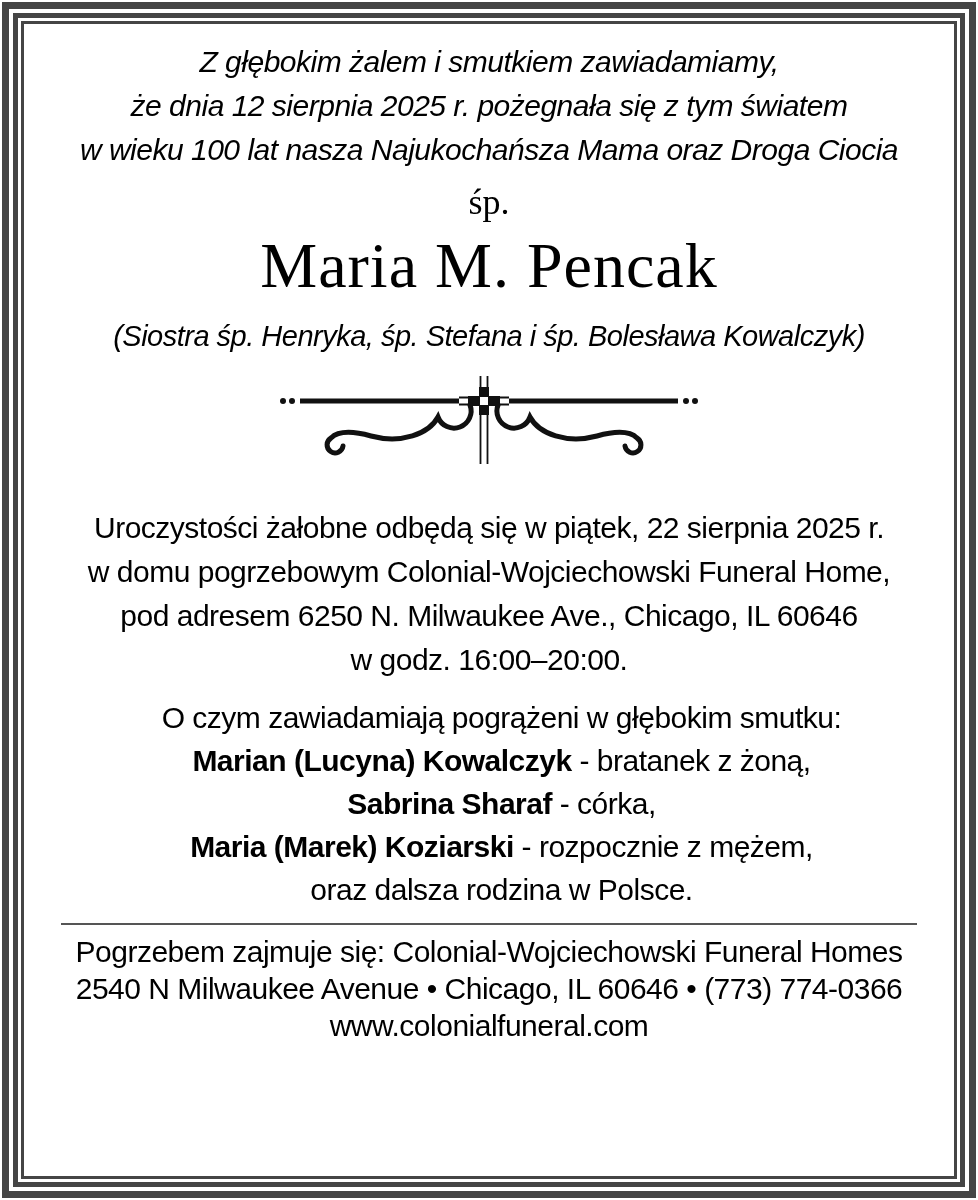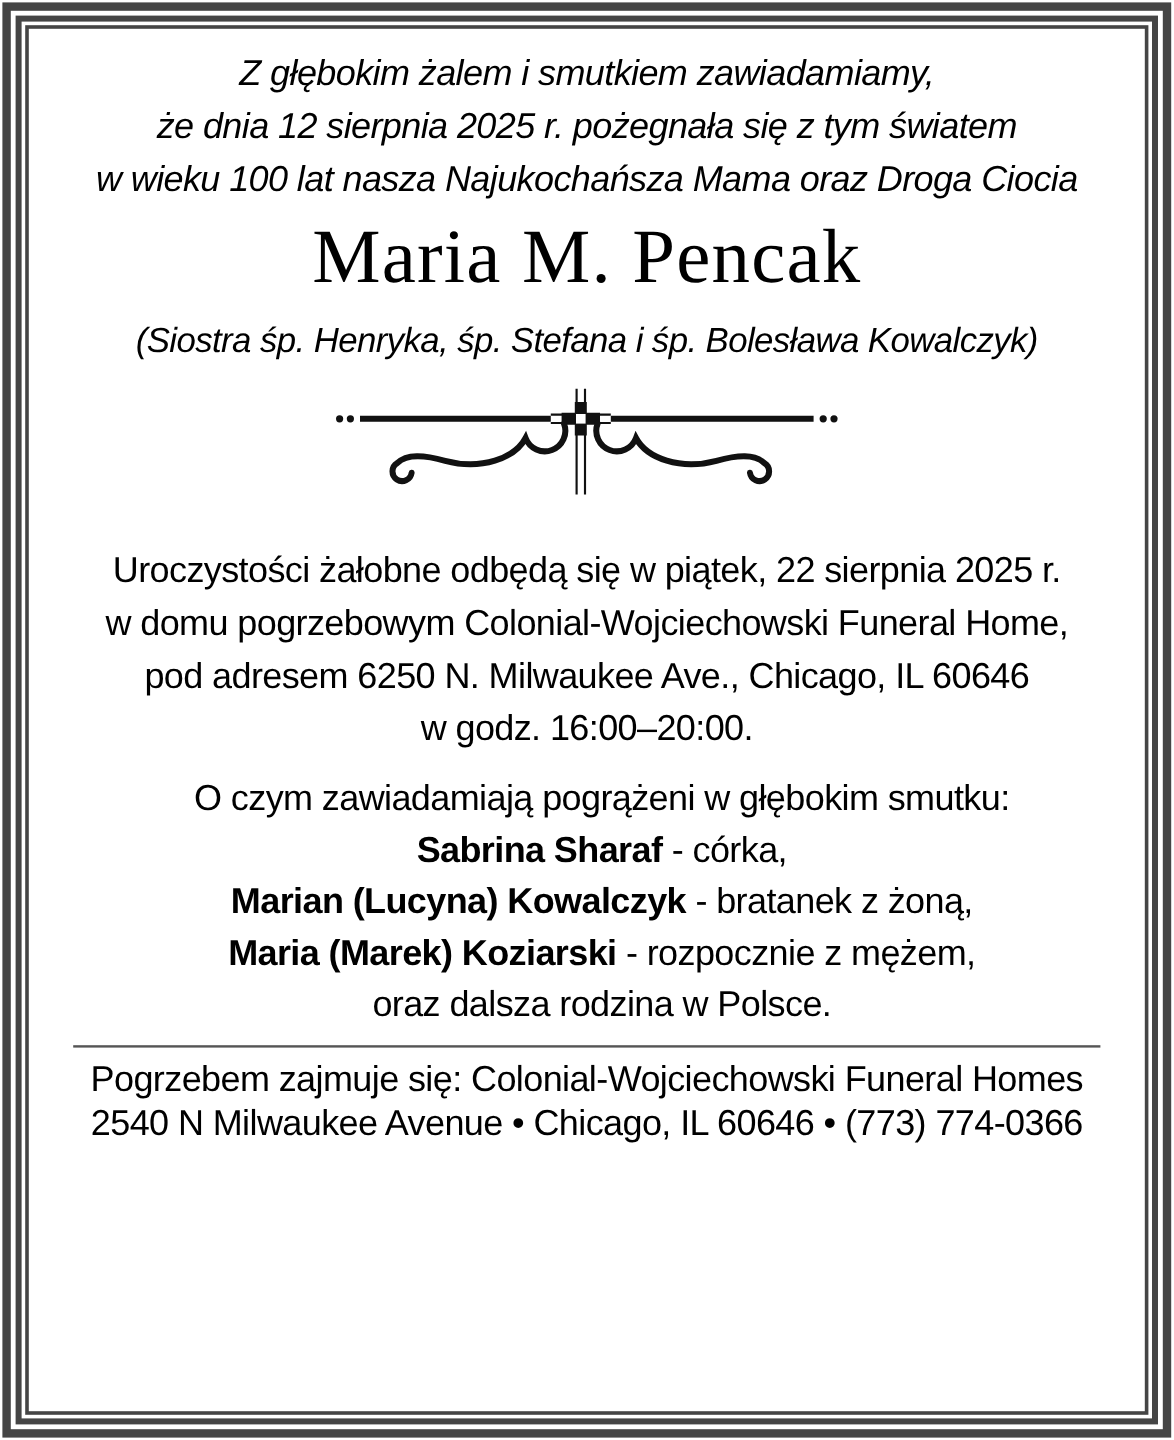--- a/index.html
+++ b/index.html
@@ -57,20 +57,21 @@
     <div class="f2">
       <div class="f3">
         <div class="content">
 
           <div class="intro">
             <p>Z głębokim żalem i smutkiem zawiadamiamy,</p>
             <p>że dnia 12 sierpnia 2025 r. pożegnała się z tym światem</p>
             <p>w wieku 100 lat nasza Najukochańsza Mama oraz Droga Ciocia</p>
           </div>
 
+          <p class="sp">śp.</p>
 
           <h1 class="name">Maria M. Pencak</h1>
 
           <p class="relation">(Siostra śp. Henryka, śp. Stefana i śp. Bolesława Kowalczyk)</p>
 
           <div class="ornament">
             <svg width="420" height="92" viewBox="0 0 420 92" aria-hidden="true">
               <g stroke="#111" fill="none">
                 <g stroke="none" fill="#111">
                   <circle cx="4" cy="27" r="3"></circle>
@@ -93,30 +94,31 @@
 
           <div class="service">
             <p>Uroczystości żałobne odbędą się w piątek, 22 sierpnia 2025 r.</p>
             <p>w domu pogrzebowym Colonial-Wojciechowski Funeral Home,</p>
             <p>pod adresem 6250 N. Milwaukee Ave., Chicago, IL 60646</p>
             <p>w godz. 16:00–20:00.</p>
           </div>
 
           <div class="mourners">
             <p>O czym zawiadamiają pogrążeni w głębokim smutku:</p>
+            <p><span class="bold">Marian (Lucyna) Kowalczyk</span><span> - bratanek z żoną,</span></p>
             <p><span class="bold">Sabrina Sharaf</span><span> - córka,</span></p>
-            <p><span class="bold">Marian (Lucyna) Kowalczyk</span><span> - bratanek z żoną,</span></p>
             <p><span class="bold">Maria (Marek) Koziarski</span><span> - rozpocznie z mężem,</span></p>
             <p>oraz dalsza rodzina w Polsce.</p>
           </div>
 
           <div class="divider"></div>
 
           <div class="footer">
             <p>Pogrzebem zajmuje się: Colonial-Wojciechowski Funeral Homes</p>
             <p>2540 N Milwaukee Avenue • Chicago, IL 60646 • (773) 774-0366</p>
+            <p>www.colonialfuneral.com</p>
           </div>
 
         </div>
       </div>
     </div>
   </div>
 </div>
 
 </body></html>

